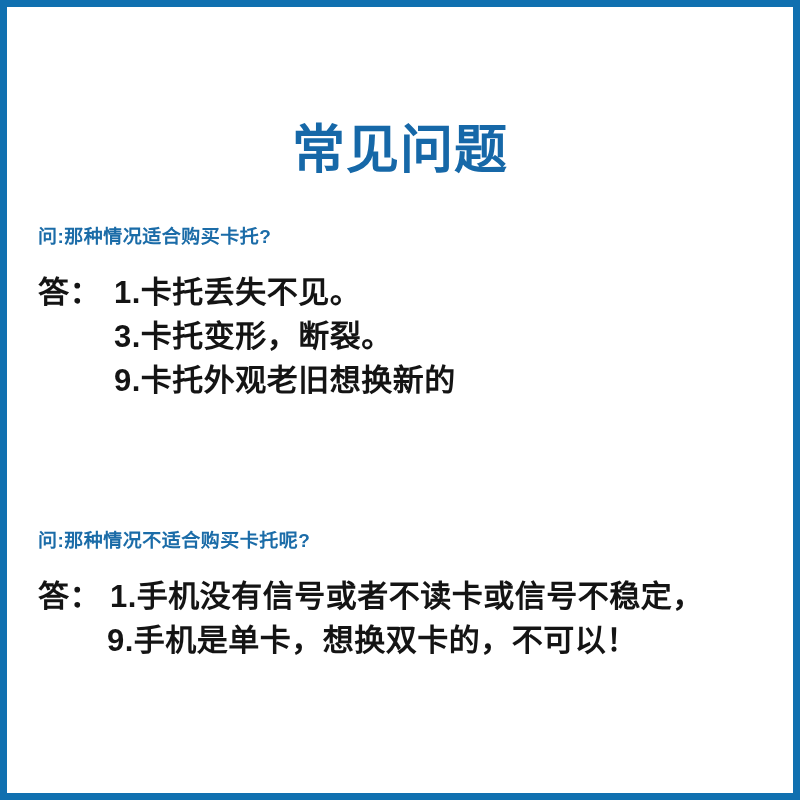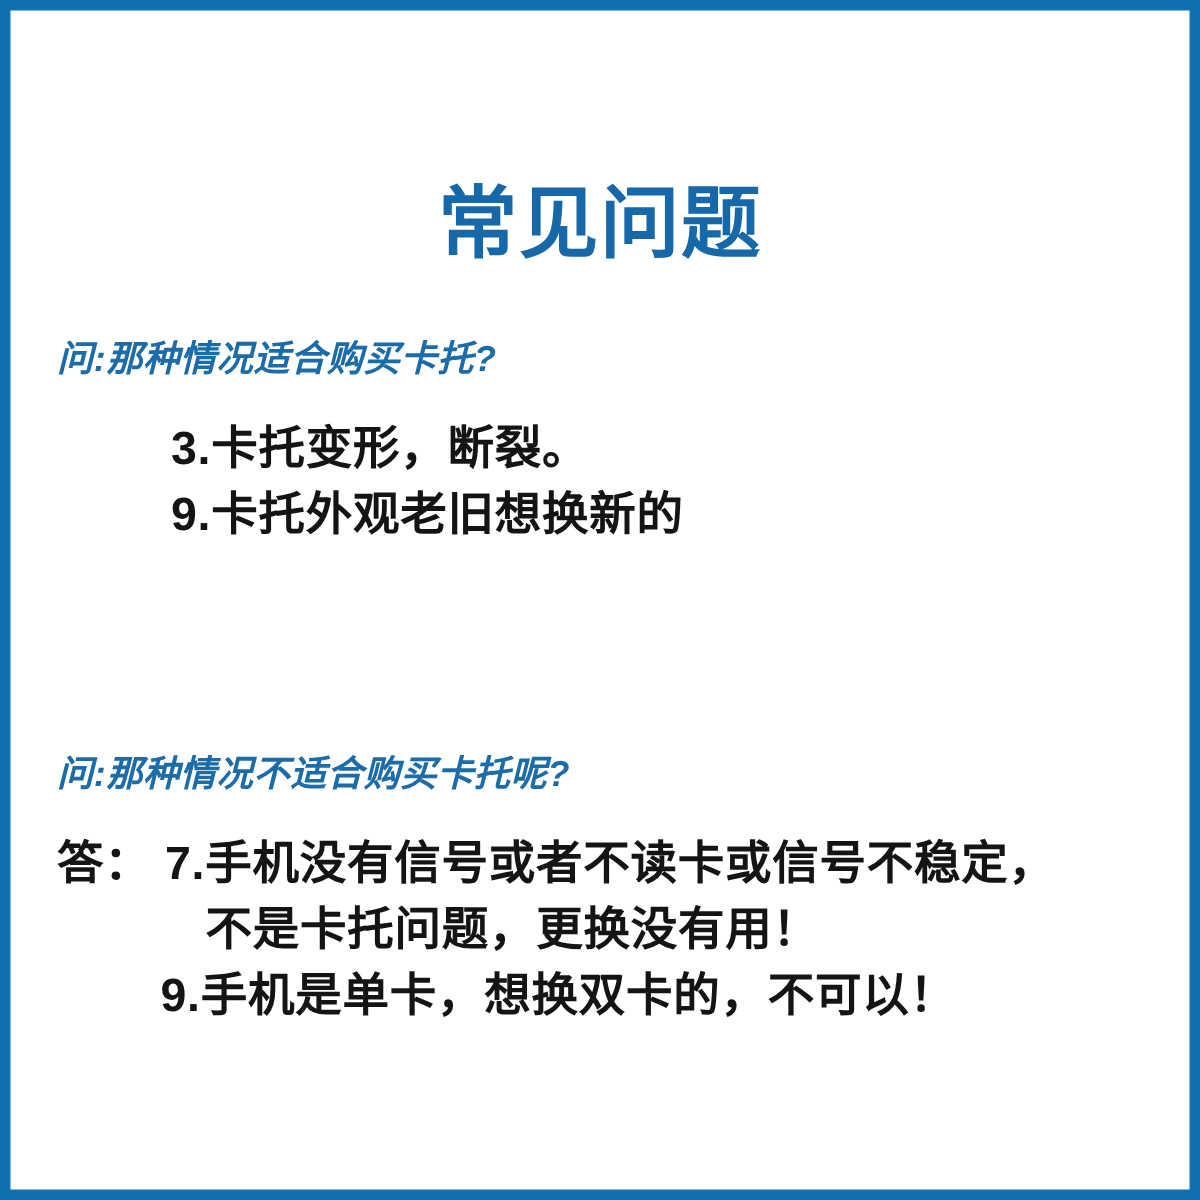--- a/index.html
+++ b/index.html
@@ -40,30 +40,29 @@
     white-space: nowrap;
   }
 
   .qa-block {
     position: absolute;
     left: 31px;
     right: 20px;
   }
 
   .qa-block.first  { top: 218px; }
-  .qa-block.second { top: 495px; }
+  .qa-block.second { top: 522px; }
 
   .question-line {
     color: #1b6ca8;
-    font-size: 24px;
+    font-size: 19px;
     font-weight: bold;
     line-height: 1.25;
     letter-spacing: 0.5px;
     white-space: nowrap;
-    font-style: italic;
   }
 
   .answer-block {
     margin-top: 22px;
     color: #141414;
     font-size: 31px;
     font-weight: bold;
     line-height: 1.42;
     letter-spacing: 0.5px;
     white-space: nowrap;
@@ -98,37 +97,37 @@
 
 <div class="faq-page" style="border-color: rgb(16, 112, 176); background: rgb(255, 255, 255);">
 
   <h1 class="page-title" style="color: rgb(22, 104, 168);">常见问题</h1>
 
   <section class="qa-block first">
     <div class="question-line" style="color: rgb(27, 108, 168);">问:那种情况适合购买卡托?</div>
 
     <div class="answer-block" style="color: rgb(20, 20, 20);">
       <div class="answer-row">
+        <span class="answer-label">答：</span><span class="answer-text">1.卡托丢失不见。</span>
+      </div>
+      <div class="answer-row">
         <span class="answer-spacer"></span><span class="answer-text">3.卡托变形，断裂。</span>
       </div>
       <div class="answer-row">
         <span class="answer-spacer"></span><span class="answer-text">9.卡托外观老旧想换新的</span>
       </div>
     </div>
   </section>
 
   <section class="qa-block second">
     <div class="question-line" style="color: rgb(27, 108, 168);">问:那种情况不适合购买卡托呢?</div>
 
     <div class="answer-block" style="color: rgb(20, 20, 20);">
       <div class="answer-row">
-        <span class="answer-label">答：</span><span class="answer-text">7.手机没有信号或者不读卡或信号不稳定，</span>
-      </div>
-      <div class="answer-row">
-        <span class="answer-spacer"></span><span class="answer-text cont-indent">不是卡托问题，更换没有用！</span>
+        <span class="answer-label">答：</span><span class="answer-text">1.手机没有信号或者不读卡或信号不稳定，</span>
       </div>
       <div class="answer-row">
         <span class="answer-spacer"></span><span class="answer-text item-two">9.手机是单卡，想换双卡的，不可以！</span>
       </div>
     </div>
   </section>
 
 </div>
 
 </body></html>

